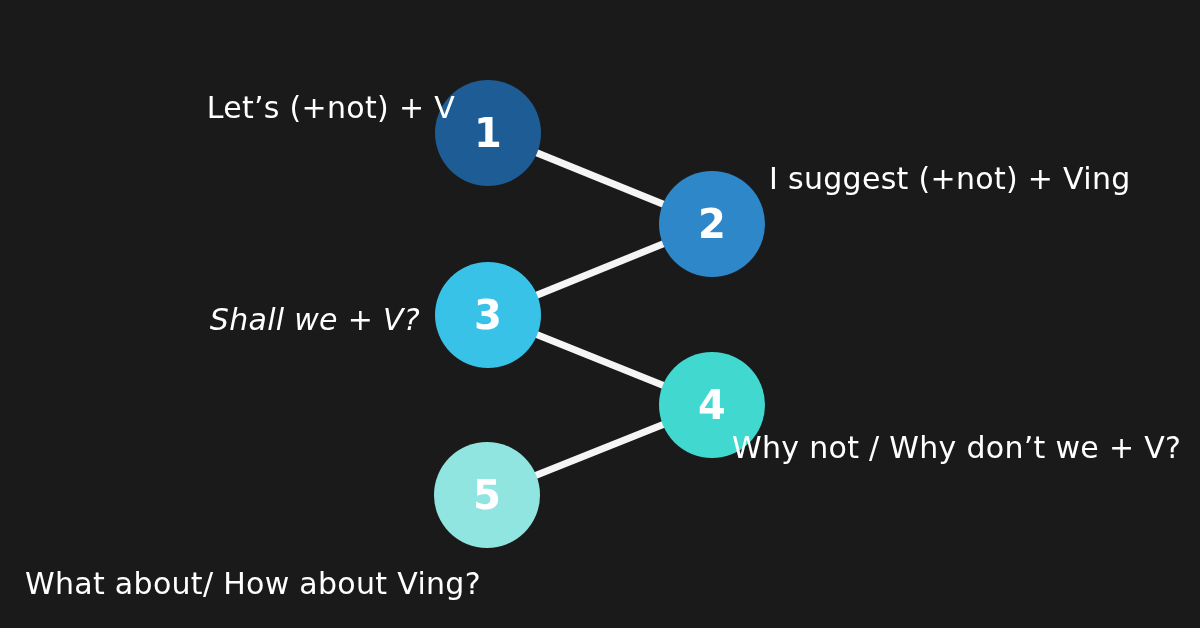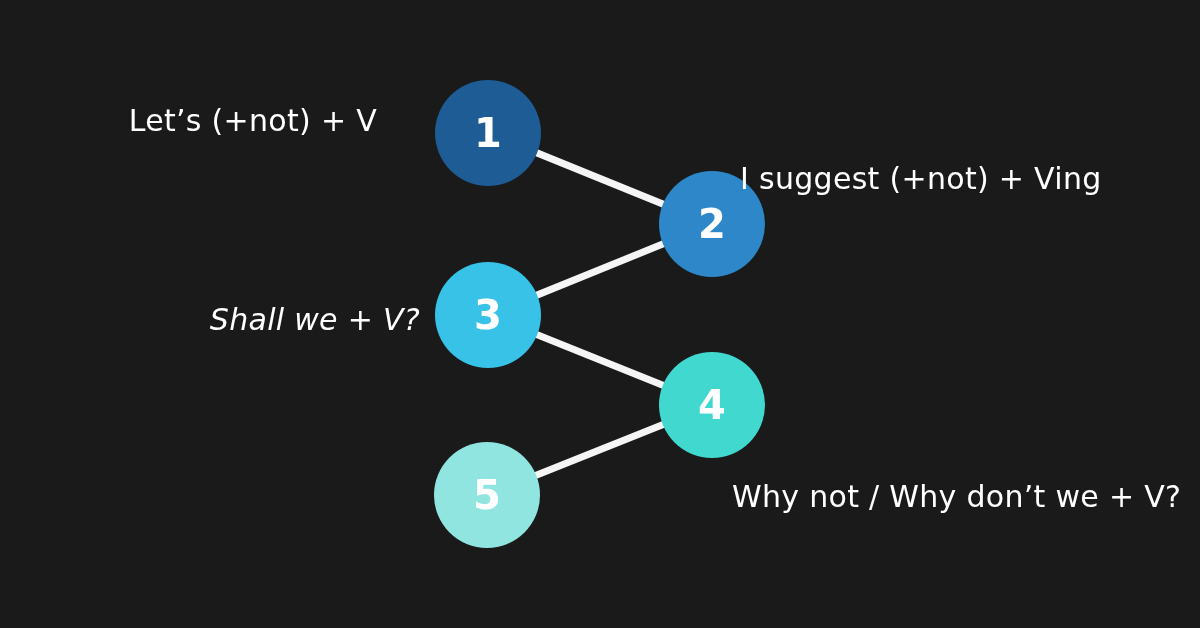--- a/index.html
+++ b/index.html
@@ -52,24 +52,24 @@
 
   .label {
     position: absolute;
     color: #ffffff;
     font-size: 30px;
     letter-spacing: 0.3px;
     white-space: nowrap;
     transform: translateY(-50%);
     z-index: 3;
   }
-  .l1 { right: 823px; top: 107px; margin-top: 13px; }
-  .l2 { left: 740px;  top: 178px; text-align: right; }
+  .l1 { right: 745px; top: 107px; }
+  .l2 { left: 769px;  top: 178px; text-align: right; }
   .l3 { right: 780px; top: 319px; font-style: italic; }
-  .l4 { left: 732px;  top: 496px; text-align: right; }
+  .l4 { left: 732px;  top: 447px; text-align: right; }
   .l5 { left: 25px;   top: 583px; }
 </style>
 </head>
 <body>
 
 <div class="canvas" style="background-color: rgb(26, 26, 26);">
 
   <svg class="edges" viewBox="0 0 1200 628" aria-hidden="true">
     <line x1="488" y1="133" x2="712" y2="224" style="stroke: rgb(245, 245, 245);"></line>
     <line x1="712" y1="224" x2="488" y2="315" style="stroke: rgb(245, 245, 245);"></line>
@@ -94,14 +94,15 @@
   </div>
 
   <div class="node n5" style="background-color: rgb(144, 229, 224); border-color: rgba(144, 229, 224, 0.5);">
     <span class="num">5</span>
   </div>
 
   <div class="label l1">Let’s (+not) + V</div>
   <div class="label l2">I suggest (+not) + Ving</div>
   <div class="label l3">Shall we + V?</div>
   <div class="label l4">Why not / Why don’t we + V?</div>
+  <div class="label l5">What about/ How about Ving?</div>
 
 </div>
 
 </body></html>

